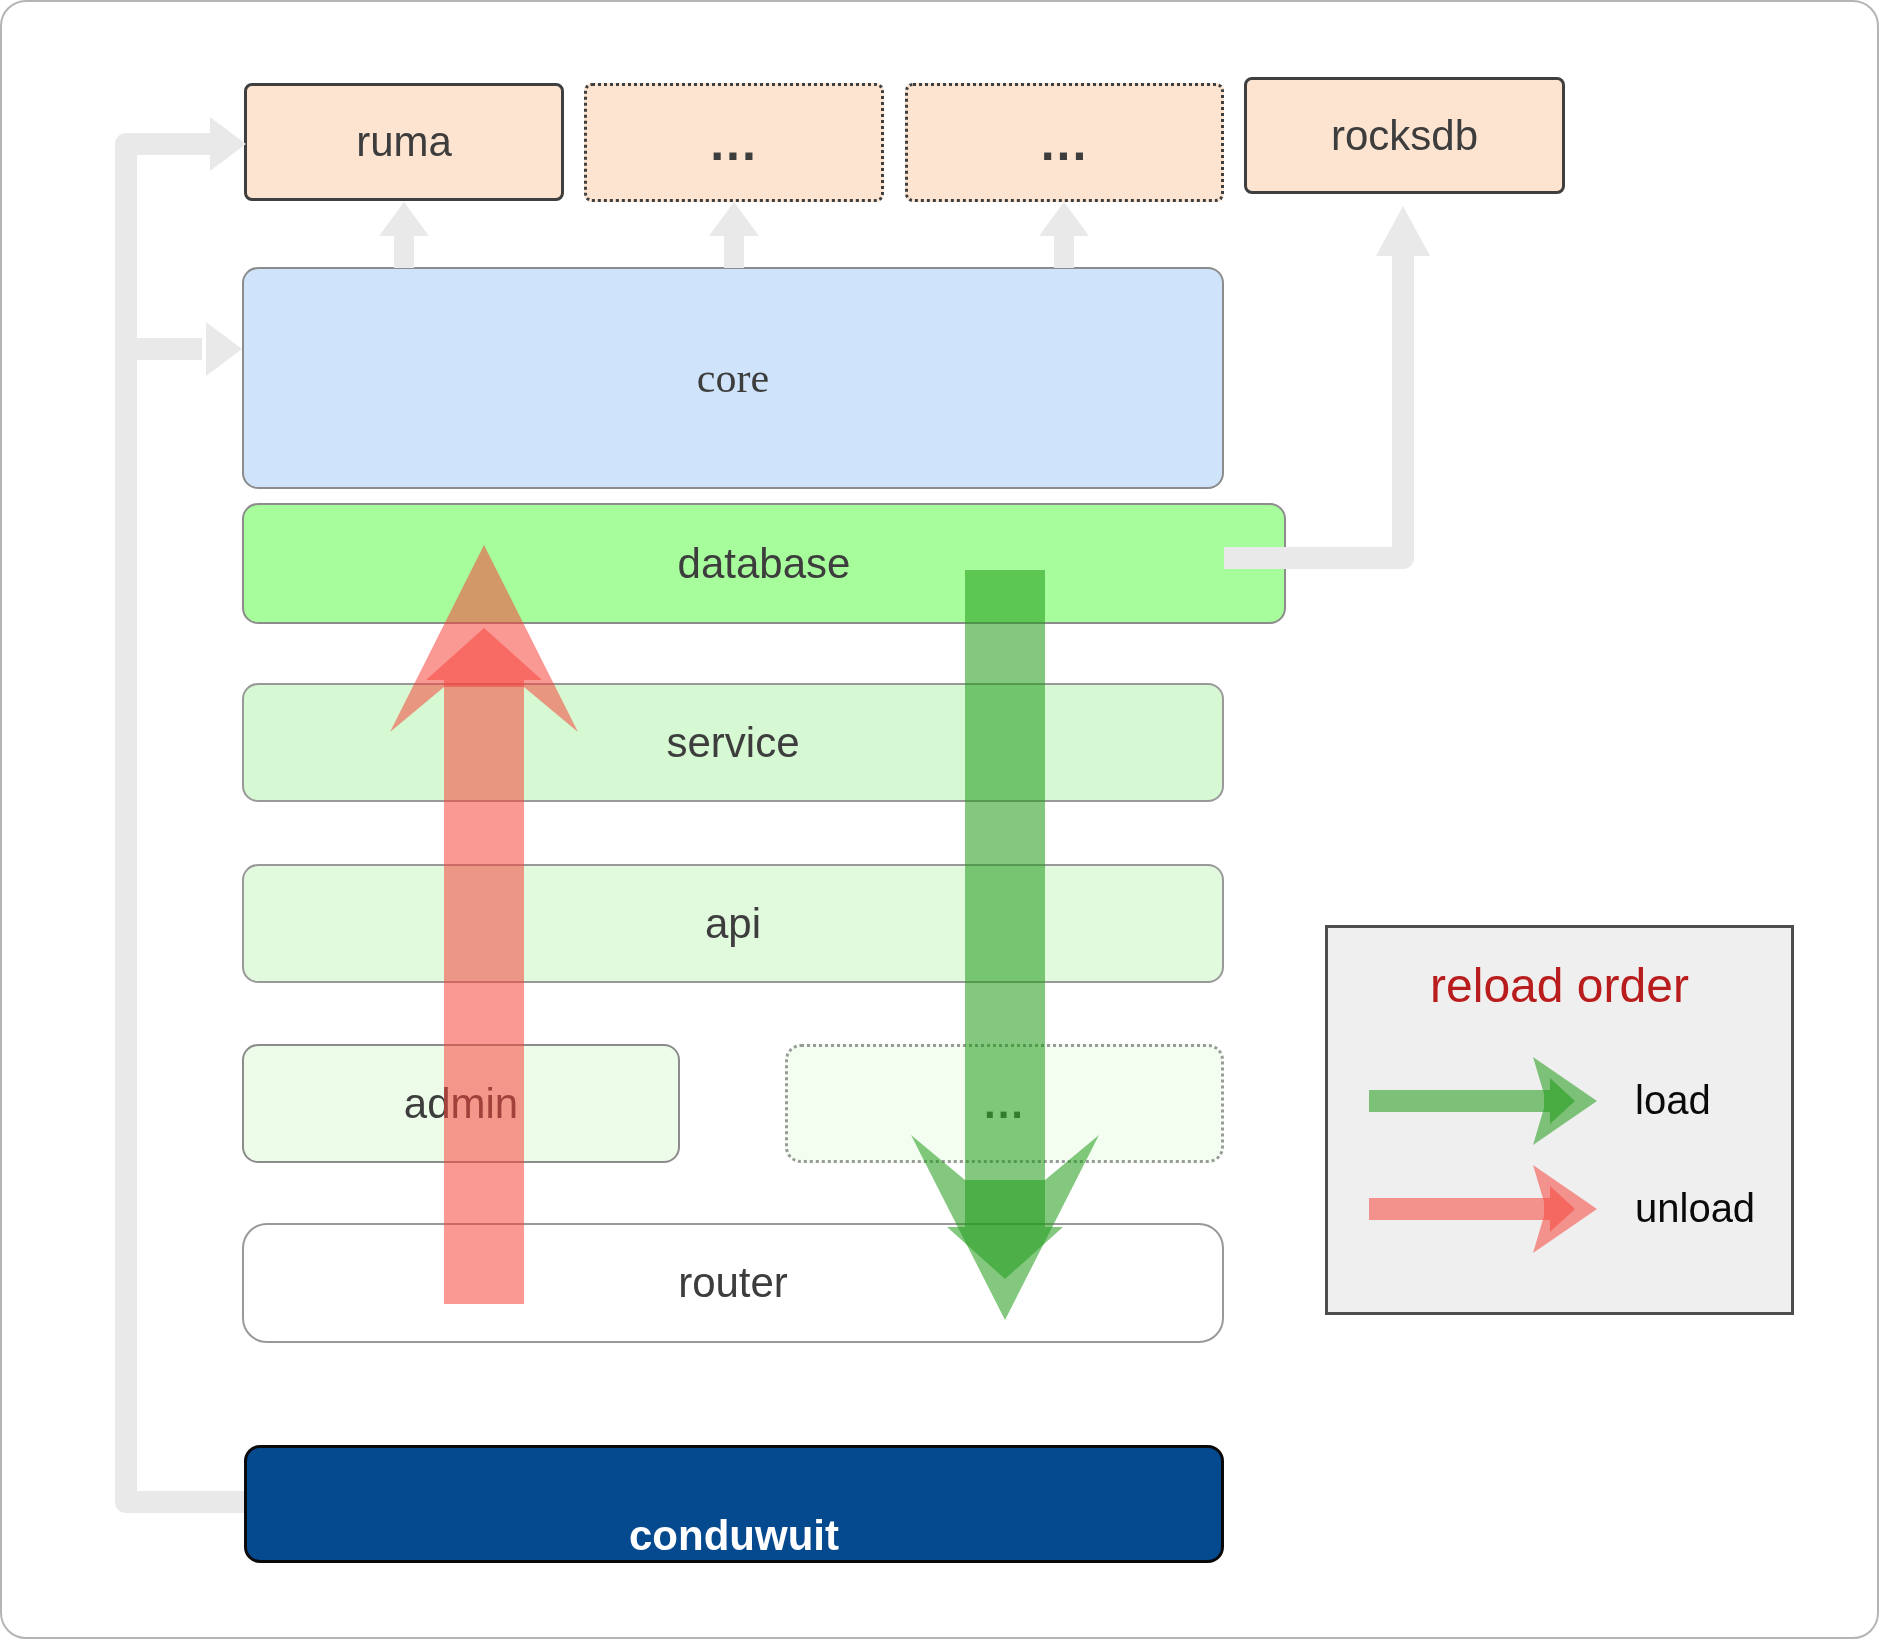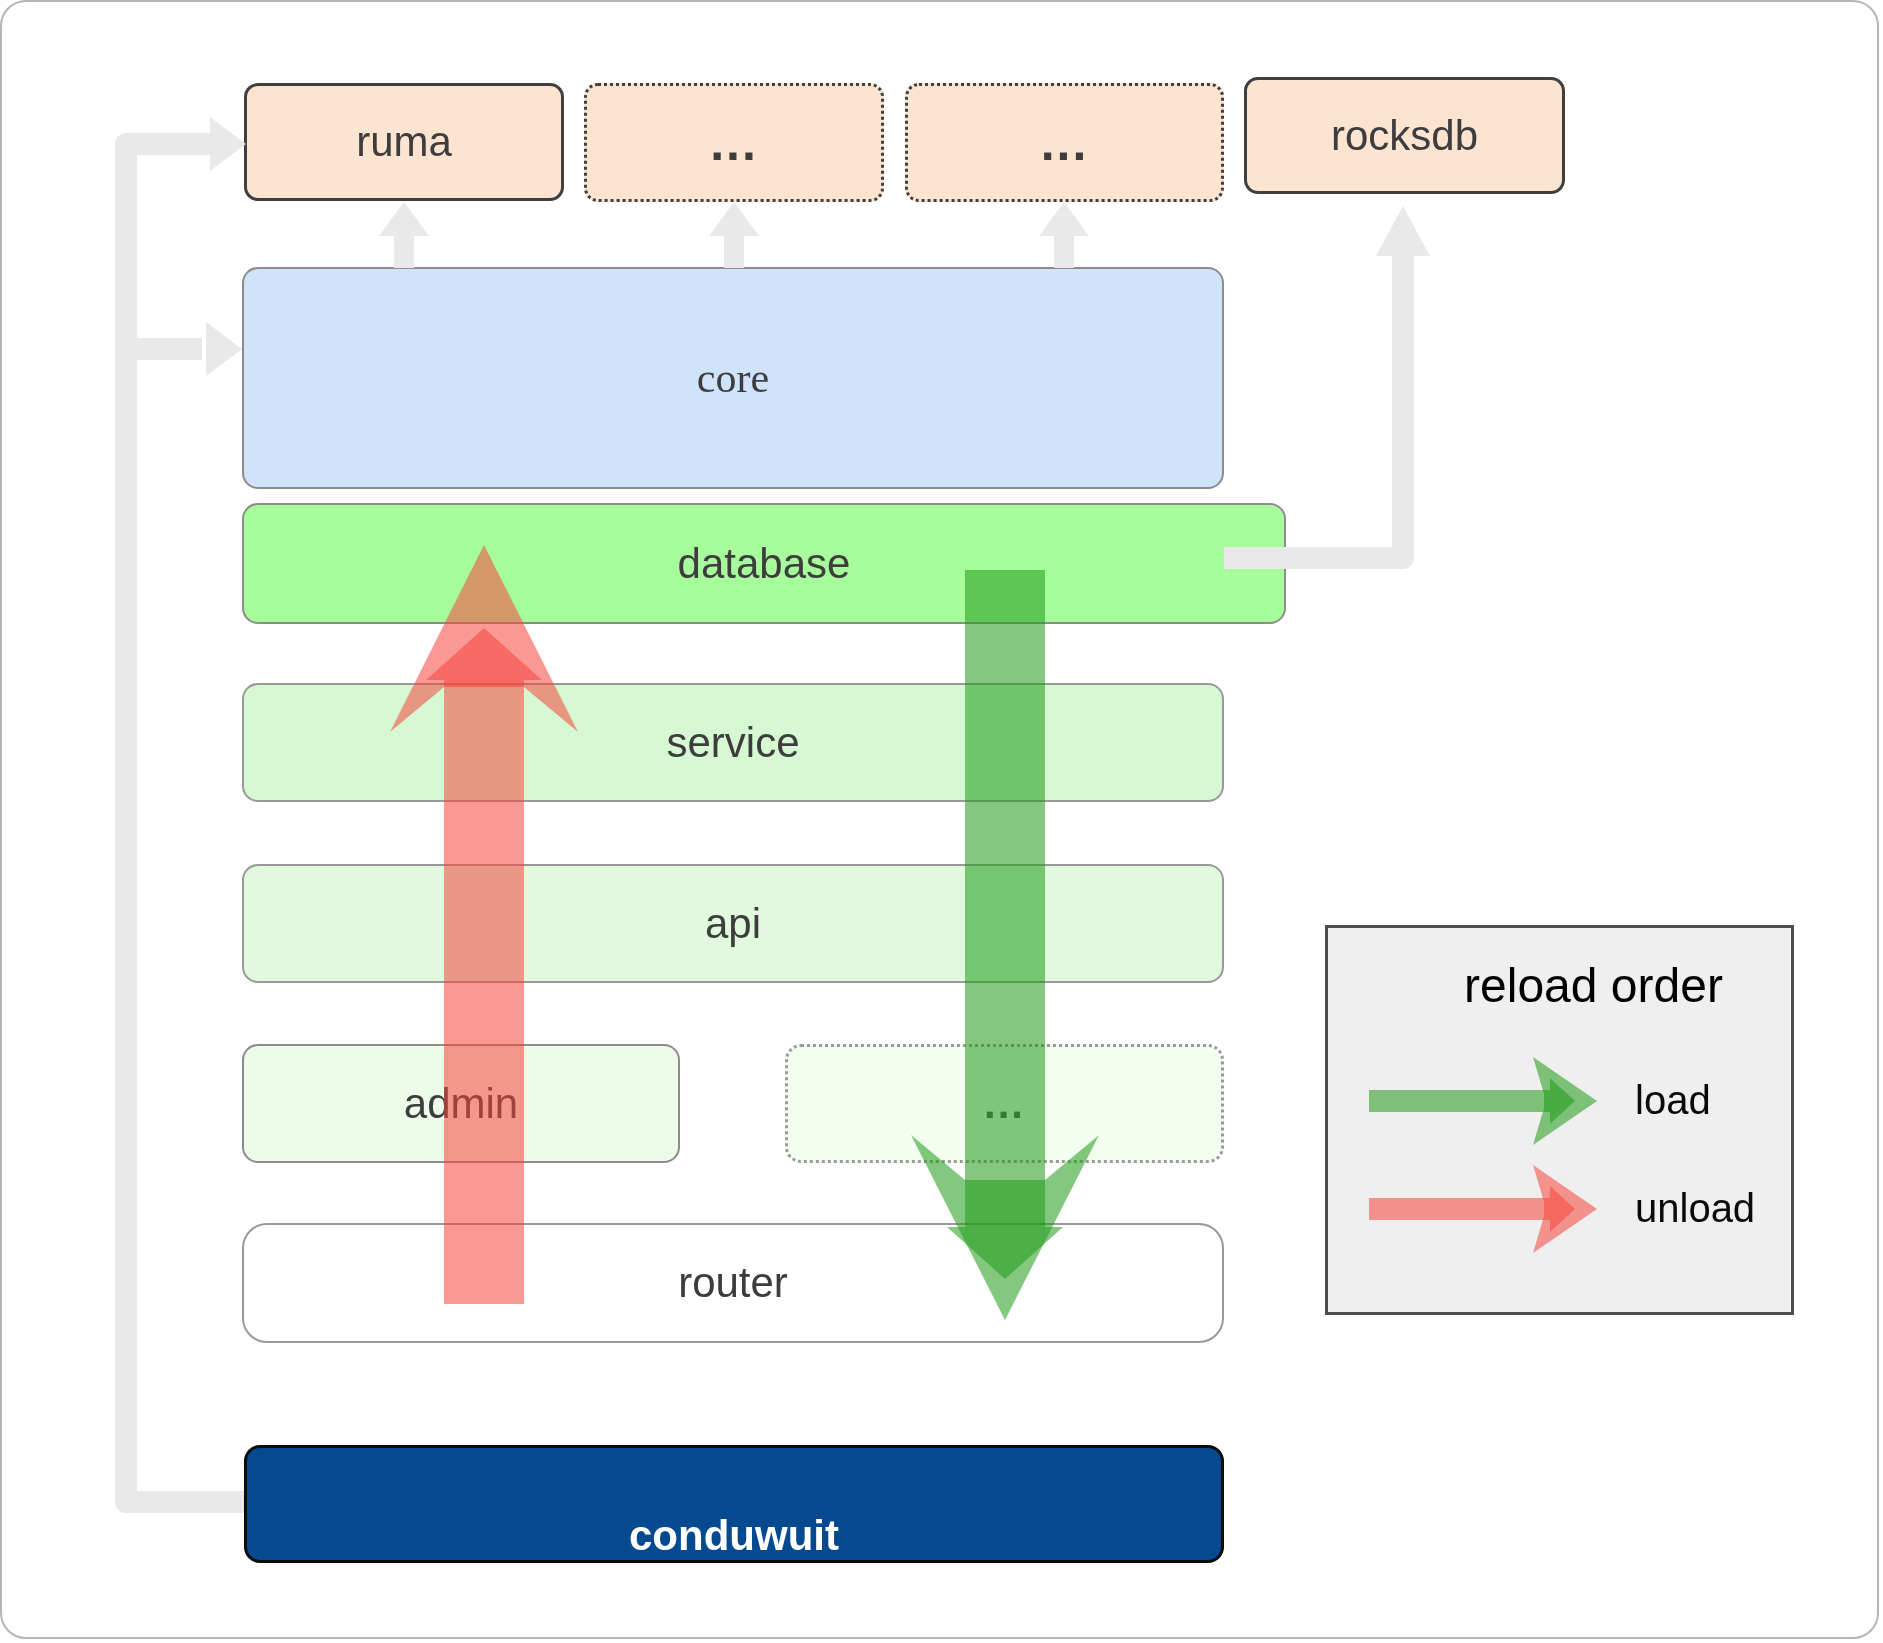--- a/index.html
+++ b/index.html
@@ -6,21 +6,21 @@
   body{width:1883px;height:1643px;font-family:"Liberation Sans", sans-serif;}
   .canvas{
     position:relative;width:1879px;height:1639px;box-sizing:border-box;
     background:#ffffff;border:2px solid #b5b5b5;border-radius:26px;overflow:hidden;
   }
   .node{
     position:absolute;display:flex;align-items:center;justify-content:center;
     box-sizing:border-box;border-radius:16px;font-size:42px;color:#3d3d3d;
   }
   .node .lbl{white-space:nowrap;}
-  .peach{background:var(--c-peach,#fce4d1);border:3px solid #3f3f3f;border-radius:14px;}
+  .peach{background:var(--c-peach,#fce4d1);border:3px solid #3f3f3f;border-radius:8px;}
   .peach.dotted{border:3px dotted #3f3f3f;}
   .blue{background:var(--c-core_blue,#cfe4fa);border:2px solid #8c8c8c;}
   .green-bright{background:var(--c-database_green,#a7fc9c);border:2px solid #8c8c8c;}
   .green-1{background:var(--c-service_green,#d6f8d2);border:2px solid #999;}
   .green-2{background:var(--c-api_green,#e1f9dd);border:2px solid #999;}
   .green-3{background:var(--c-admin_green,#edfbe9);border:2px solid #8c8c8c;}
   .green-4{background:var(--c-ellipsis_green,#f3fdf0);border:3px dotted #9a9a9a;}
   .white{background:var(--c-router_white,#ffffff);border:2px solid #999;}
   .navy{background:var(--c-conduwuit_blue,#05498f);border:3px solid #0a0a0a;color:#ffffff;font-weight:700;}
   .dots{font-weight:700;font-size:50px;letter-spacing:2px;}
@@ -28,21 +28,21 @@
   .conn{stroke:var(--c-connector_gray,#e9e9e9);stroke-width:22px;fill:none;stroke-linejoin:round;stroke-linecap:butt;}
   .conn-thin{stroke:var(--c-connector_gray,#e9e9e9);stroke-width:20px;fill:none;}
   .conn-head{fill:var(--c-connector_gray,#e9e9e9);}
   .arrow-red{fill:var(--c-unload_red,#f5463c);fill-opacity:0.55;}
   .arrow-green{fill:var(--c-load_green,#1f9a18);fill-opacity:0.55;}
   .legend{
     position:absolute;left:1323px;top:923px;width:469px;height:390px;box-sizing:border-box;
     background:#f0efef;border:3px solid #4d4d4d;
   }
   .legend-title{position:absolute;left:0;top:30px;width:100%;text-align:center;
-    font-size:48px;color:#000000;padding-left:34px;}
+    font-size:48px;color:#b91c1c;}
   .legend-label{position:absolute;font-size:40px;color:#0a0a0a;white-space:nowrap;}
   .legend-label.load{left:307px;top:150px;}
   .legend-label.unload{left:307px;top:258px;}
 </style>
 </head>
 <body>
 
 <div class="canvas">
 
   <div class="node peach" style="left:242px;top:81px;width:320px;height:118px;">

